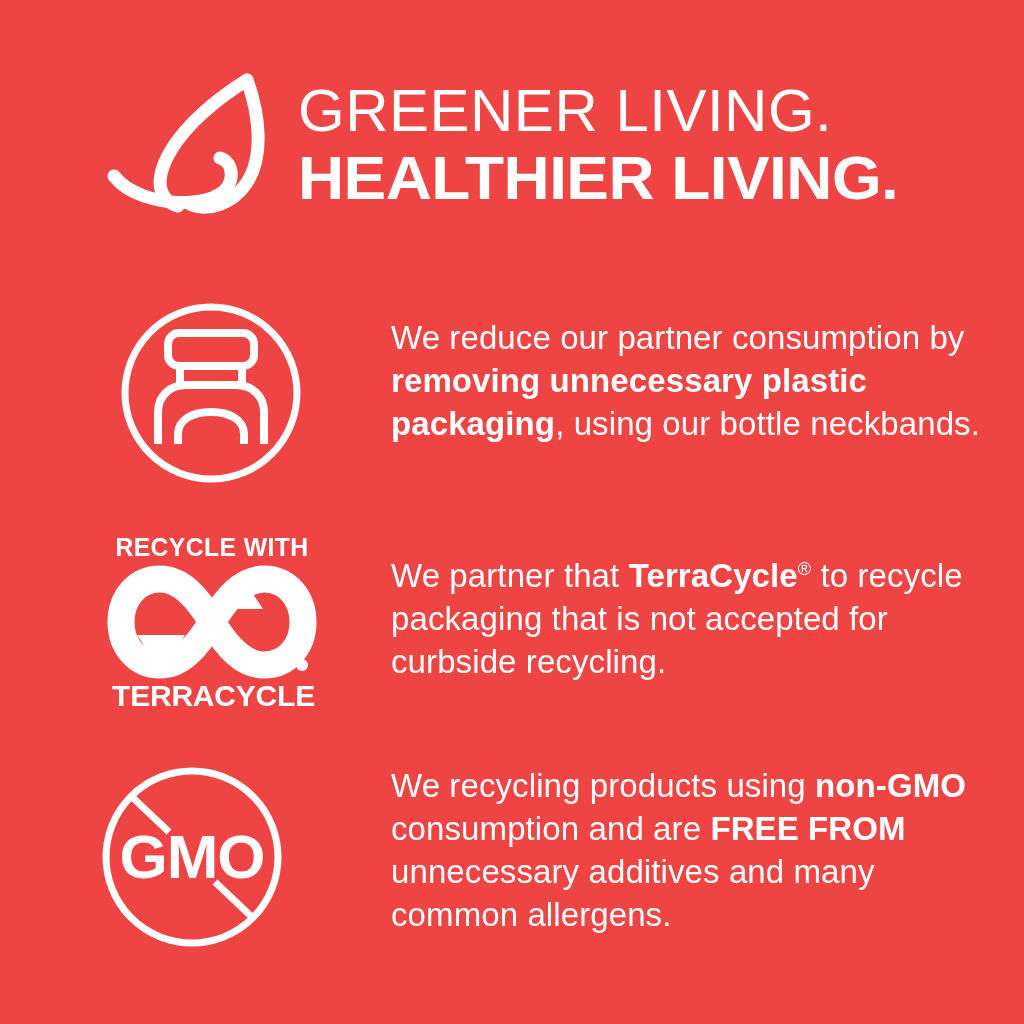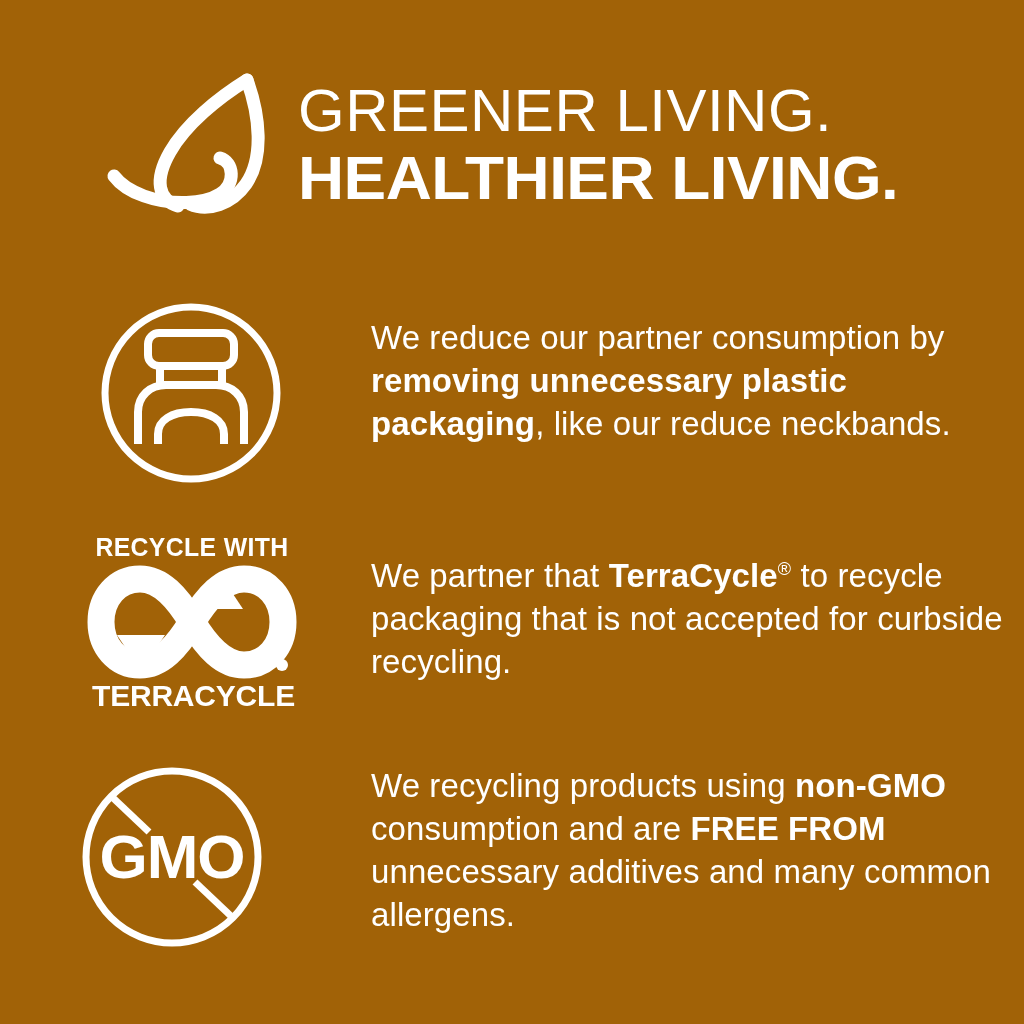--- a/index.html
+++ b/index.html
@@ -80,20 +80,21 @@
 
   #row-plastic   { top:295px;  height:205px; }
   #row-terracycle{ top:530px;  height:185px; }
   #row-gmo       { top:760px;  height:195px; }
 
   .icon-cell {
     position:relative;
     width:300px;
     height:100%;
     flex:0 0 300px;
+    margin-left:20px;
   }
 
   .text-cell {
     flex:1 1 auto;
     padding-left:71px;
     padding-right:20px;
   }
 
   .body-text {
     font-size:33px;
@@ -175,21 +176,21 @@
     top:6px;
     width:186px;
     height:182px;
   }
 
   svg { display:block; overflow:visible; }
 </style>
 </head>
 <body style="background: rgb(5, 113, 182);">
 
-<div class="canvas" style="background: #a16207;">
+<div class="canvas" style="background: #ef4444;">
 
   <div class="header">
 
     <div class="leaf-logo">
       <svg viewBox="0 0 180 155" width="180" height="155" aria-hidden="true">
 
         <path d="M139 8
                  C 152 44, 156 86, 138 112
                  C 124 132, 100 140, 82 132" fill="none" stroke="#ffffff" stroke-width="13" stroke-linecap="round"></path>
         <path d="M139 8
@@ -233,21 +234,21 @@
                    L60 134
                    C 60 120, 74 112, 93 112
                    C 112 112, 126 120, 126 134
                    L126 144" fill="none" stroke="#ffffff" stroke-width="8" stroke-linejoin="round"></path>
         </svg>
       </div>
     </div>
 
     <div class="text-cell" id="text-plastic">
       <p class="body-text">
-        <span>We reduce our partner consumption by </span><b>removing unnecessary plastic packaging</b><span>, like our reduce neckbands.</span>
+        <span>We reduce our partner consumption by </span><b>removing unnecessary plastic packaging</b><span>, using our bottle neckbands.</span>
       </p>
     </div>
 
   </div>
 
   <div class="row" id="row-terracycle">
 
     <div class="icon-cell">
       <div class="terracycle-logo">
 

